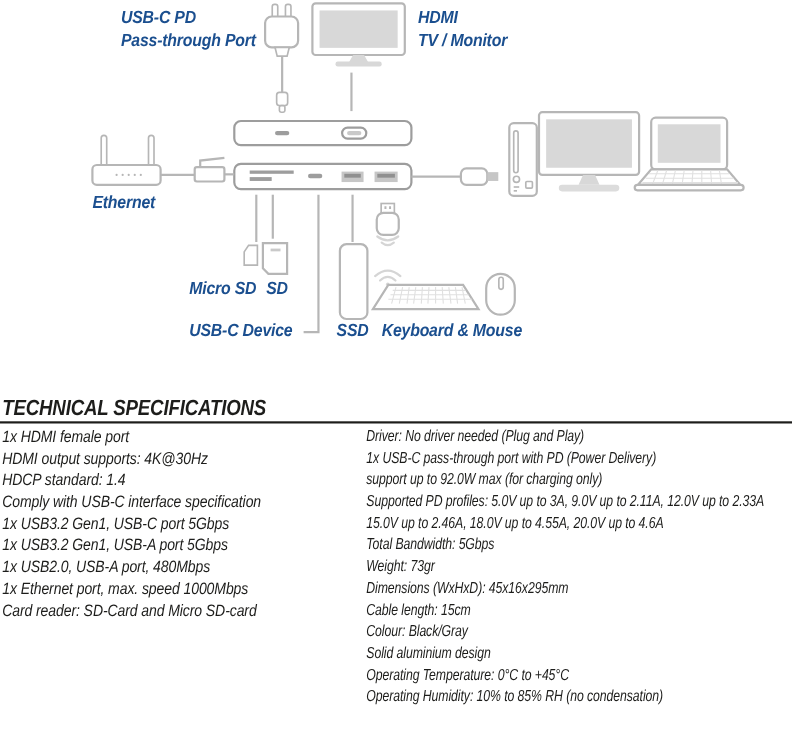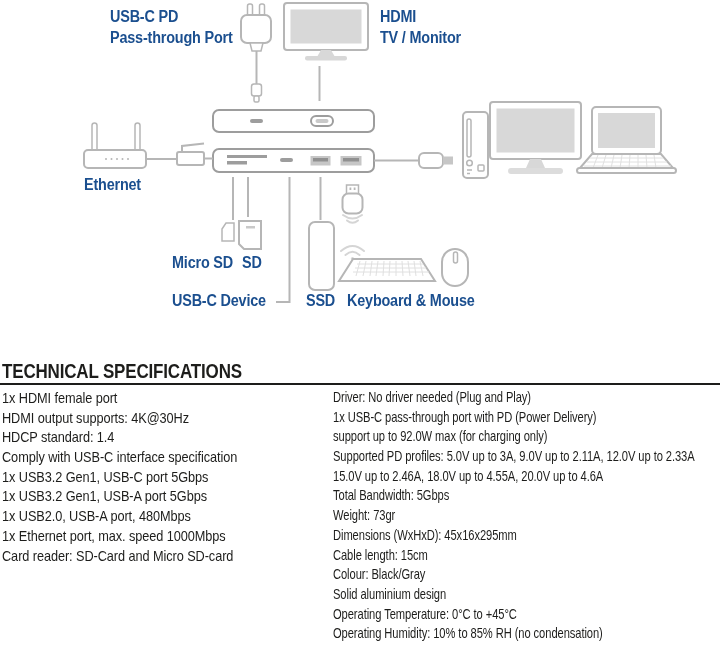--- a/index.html
+++ b/index.html
@@ -1,20 +1,20 @@
 <!DOCTYPE html>
 <html><head>
 <meta charset="utf-8">
 <style>
   html,body{margin:0;padding:0;}
   body{
     width:720px;height:665px;position:relative;background:#ffffff;
     font-family:"Liberation Sans", sans-serif;overflow:hidden;
   }
-  .stage{position:absolute;left:0;top:0;width:720px;height:485px;}
+  .stage{position:absolute;left:0;top:0;width:720px;height:485px;font-style:italic;}
   svg.diagram{position:absolute;left:0;top:0;}
   
   .ic{fill:#ffffff;stroke:#b6b6b6;stroke-width:2;}
   .ic15{fill:#ffffff;stroke:#b6b6b6;stroke-width:1.5;}
   .icf{fill:#d8d8d8;stroke:none;}
   .hub{fill:#ffffff;stroke:#9d9d9d;stroke-width:2;}
   .ln{stroke:#b6b6b6;stroke-width:2;fill:none;}
   .wv{stroke:#d5d5d5;stroke-width:2;fill:none;stroke-linecap:round;}
   .keys{stroke:#e0e0e0;stroke-width:1;fill:none;}
   

